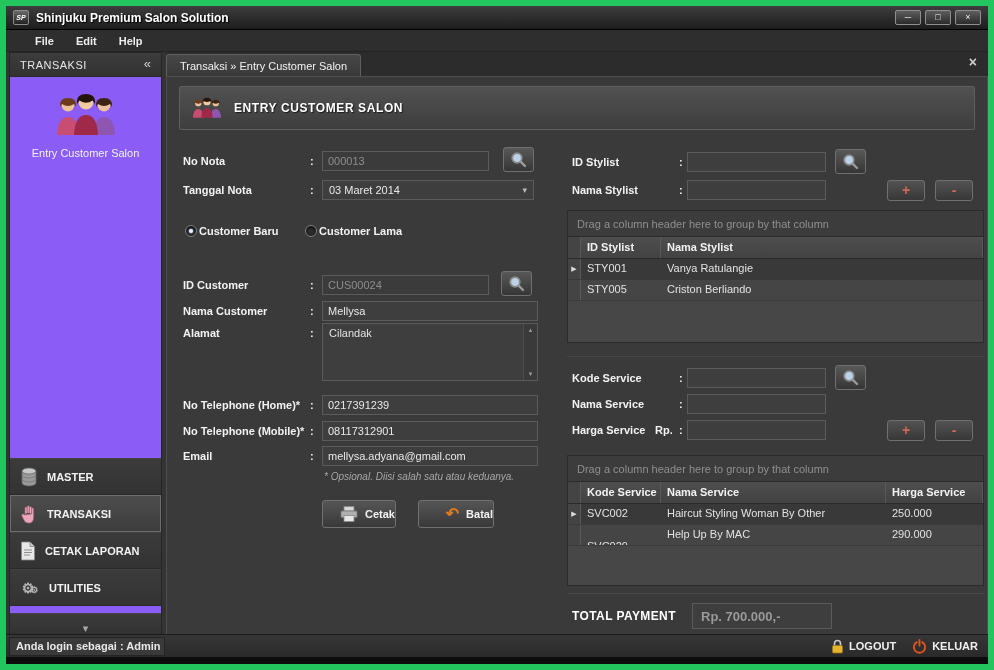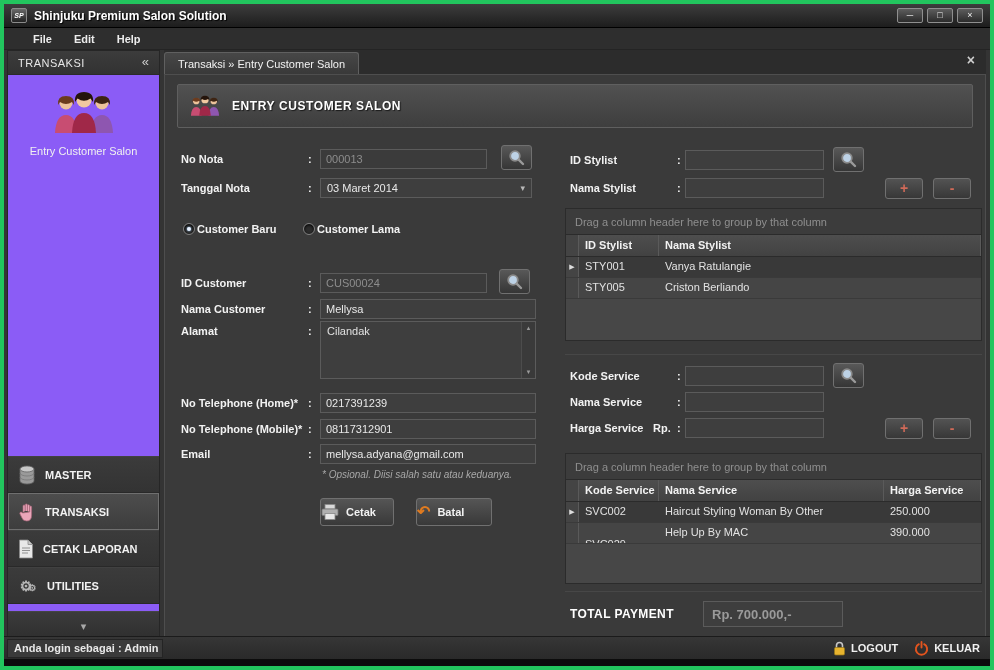--- a/index.html
+++ b/index.html
@@ -1,19 +1,19 @@
 <!DOCTYPE html>
 <html><head>
 <meta charset="utf-8">
 <style>
   * { margin:0; padding:0; box-sizing:border-box; }
   html,body { background:#5a5a5a; }
   body { font-family:"Liberation Sans", sans-serif; }
   .window { position:relative; width:994px; height:670px; background:#343434;
-            border:4px solid #22c55e; overflow:hidden; color:#e0e0e0; font-size:11px; }
+            border:6px solid #22c55e; overflow:hidden; color:#e0e0e0; font-size:11px; }
 
   
   .titlebar { position:absolute; left:0; top:0; right:0; height:24px;
               background:linear-gradient(#3d3d3d,#1d1d1d); border-bottom:1px solid #000;
               display:flex; align-items:center; padding:0 7px; }
   .logo { width:16px; height:15px; background:linear-gradient(#6a6a6a,#222);
           border:1px solid #8a8a8a; border-radius:2px; color:#fff; font-size:7px;
           font-style:italic; font-weight:bold; display:flex; align-items:center;
           justify-content:center; margin-right:7px; }
   .title-text { font-weight:bold; font-size:12px; color:#fff; text-shadow:1px 1px 1px #000; }
@@ -87,21 +87,21 @@
               padding:0 6px; cursor:pointer; }
   .dd-arrow { color:#b8b8b8; font-size:9px; }
   .search-btn { position:absolute; width:31px; height:25px; background:linear-gradient(#585858,#363636);
                 border:1px solid #707070; border-radius:3px; display:flex; align-items:center;
                 justify-content:center; cursor:pointer; }
   .mini-btn { position:absolute; width:38px; height:21px; background:linear-gradient(#535353,#373737);
               border:1px solid #707070; border-radius:3px; color:#d06a58; font-weight:bold;
               font-size:14px; text-align:center; line-height:18px; cursor:pointer; }
   .btn { position:absolute; height:28px; background:linear-gradient(#555,#393939);
          border:1px solid #707070; border-radius:3px; color:#f2f2f2; font-weight:bold;
-         display:flex; align-items:center; justify-content:flex-start; gap:7px; cursor:pointer; }
+         display:flex; align-items:center; justify-content:flex-end; gap:7px; cursor:pointer; }
   .undo-glyph { color:#e07b20; font-size:16px; font-weight:bold; line-height:14px; }
   .radio { position:absolute; display:flex; align-items:center; gap:2px; font-weight:bold;
            color:#f2f2f2; cursor:pointer; }
   .radio .dot { width:12px; height:12px; border-radius:50%; background:#2c2c2c;
                 border:1px solid #808080; box-shadow:inset 0 1px 3px #000; position:relative; }
   .radio.checked .dot::after { content:""; position:absolute; left:3px; top:3px; width:4px;
                 height:4px; border-radius:50%; background:#eaf2ff; box-shadow:0 0 2px #9cf; }
   .textarea { position:absolute; background:#3e3e3e; border:1px solid #5b5b5b; color:#e0e0e0;
               padding:3px 18px 3px 6px; }
   .vscroll { position:absolute; right:0; top:0; bottom:0; width:14px; background:#3a3a3a;
@@ -377,28 +377,28 @@
       <div class="grid-row sel">
         <div class="ggutter">▶</div>
         <div class="gc" style="flex:0 0 80px;">SVC002</div>
         <div class="gc" style="flex:0 0 225px;">Haircut Styling Woman By Other</div>
         <div class="gc" style="flex:1;">250.000</div>
       </div>
       <div class="grid-row alt">
         <div class="ggutter"></div>
         <div class="gc" style="flex:0 0 80px;margin-top:12px;">SVC029</div>
         <div class="gc" style="flex:0 0 225px;">Help Up By MAC</div>
-        <div class="gc" style="flex:1;">390.000</div>
+        <div class="gc" style="flex:1;">290.000</div>
       </div>
     </div>
 
     <div class="sep" style="left:400px;top:516px;width:417px;"></div>
 
     <span class="total-label" style="left:405px;top:532px;">TOTAL PAYMENT</span>
-    <div class="total-box" style="left:538px;top:526px;">Rp. 700.000,-</div>
+    <div class="total-box" style="left:525px;top:526px;">Rp. 700.000,-</div>
 
   </div>
 
   <div class="statusbar">
     <div class="login-box">Anda login sebagai : Admin</div>
     <div class="status-right">
       <div class="status-btn">
         <svg width="13" height="15" viewBox="0 0 13 15">
           <path d="M3.5 7 V4.5 a3 3 0 0 1 6 0 V7" fill="none" stroke="#c8c8c8" stroke-width="1.6"></path>
           <rect x="1.5" y="6.5" width="10" height="7.5" rx="1.2" fill="#e6b32e" stroke="#9a7a1a" stroke-width="0.7"></rect>

